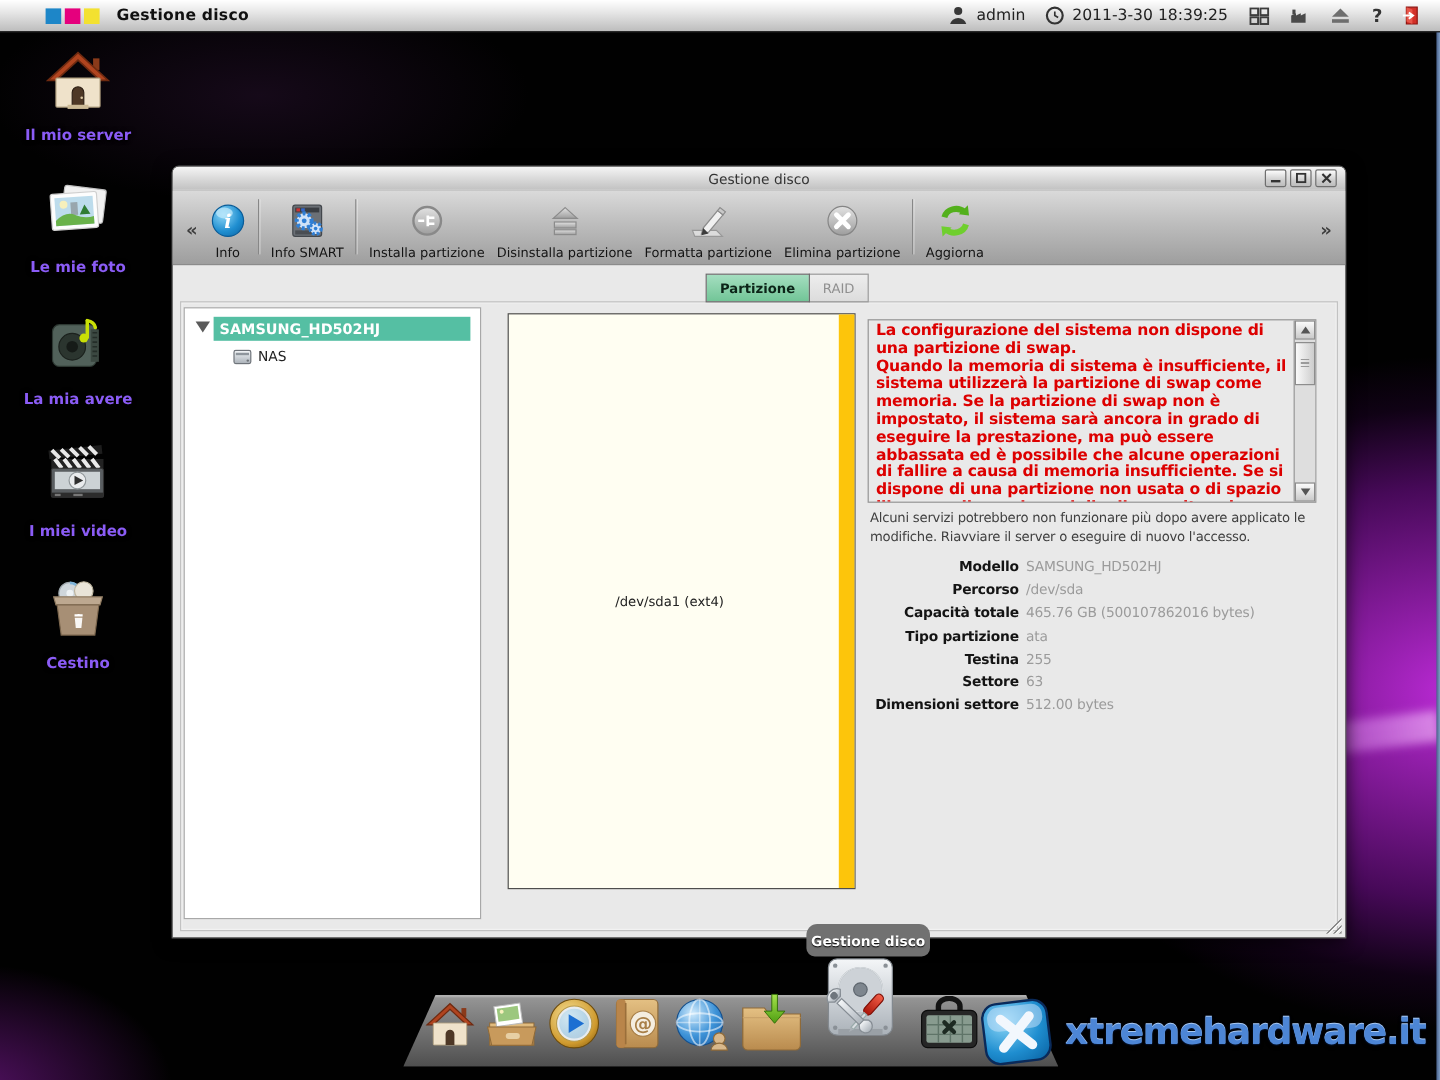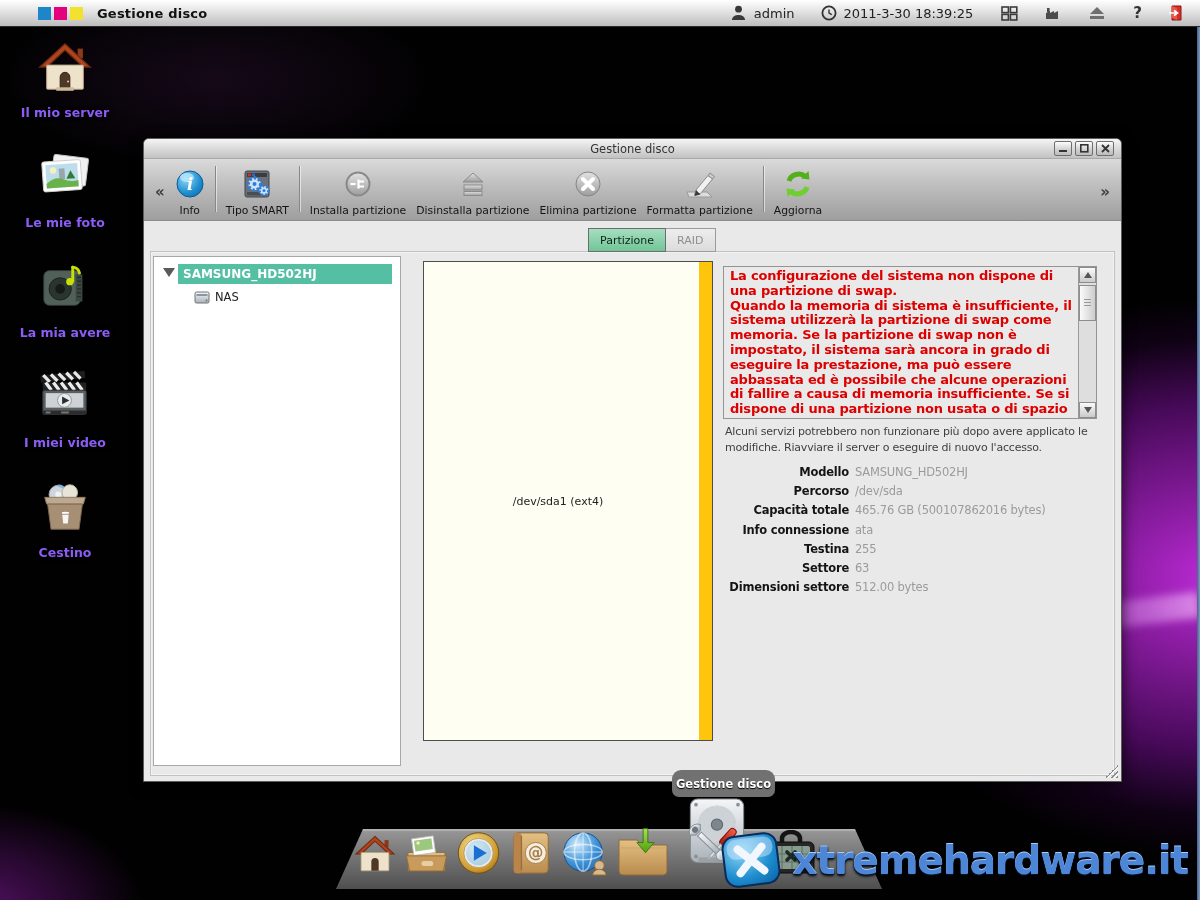--- a/index.html
+++ b/index.html
@@ -6,21 +6,21 @@
   html,body { width:1200px; height:900px; overflow:hidden; }
   body { font-family:"DejaVu Sans","Liberation Sans",sans-serif; background:#000; position:relative; }
 
   
   #topbar { position:absolute; top:0; left:0; width:1200px; height:27px; z-index:60;
     background:linear-gradient(#ffffff,#e6e6e6 40%,#c7c7c7 85%,#bdbdbd);
     border-bottom:1px solid #2a2a2a; display:flex; align-items:center; padding:0 14px; }
   .logo-squares { display:flex; gap:3px; margin-left:24px; }
   .logo-squares i { width:13px; height:13px; display:block; }
   #topbar .tb-title { font-weight:bold; font-size:13px; color:#101010; margin-left:14px; letter-spacing:.2px; }
-  .topbar-right { margin-left:auto; display:flex; align-items:center; gap:14px; color:#222; font-size:13px; }
+  .topbar-right { margin-left:auto; display:flex; align-items:center; gap:4px; color:#222; font-size:13px; }
   .topbar-right .grp { display:flex; align-items:center; gap:5px; margin-left:10px; }
   .tb-ic { display:flex; align-items:center; justify-content:center; width:20px; height:18px; }
   .help-q { font-weight:bold; font-size:15px; color:#333; margin-left:12px; }
 
   
   #desktop { position:absolute; left:0; top:27px; width:1200px; height:873px;
     background:
       radial-gradient(430px 330px at 101% 63%, rgba(196,44,224,.95), rgba(128,16,160,.55) 52%, rgba(60,5,80,.25) 72%, transparent 85%),
       radial-gradient(240px 150px at -2% 101%, rgba(150,30,180,.55), transparent 70%),
       radial-gradient(300px 120px at 18% 6%, rgba(60,25,70,.35), transparent 75%),
@@ -55,21 +55,21 @@
   .tb-btn { display:flex; flex-direction:column; align-items:center; justify-content:flex-end;
     height:54px; padding:0 5px; font-size:10.8px; color:#141414; cursor:pointer; white-space:nowrap; }
   .tb-btn .ticon { height:36px; display:flex; align-items:center; justify-content:center; margin-bottom:2px; }
   .tb-sep { width:1px; background:#878787; height:46px; margin:3px 5px 0 5px; box-shadow:1px 0 0 rgba(255,255,255,.55); }
 
   
   #tabbar { position:absolute; left:445px; top:89px; display:flex; z-index:3; }
   .tab { height:24px; padding:0 11px; display:flex; align-items:center; font-size:11px;
     border:1px solid #9a9a9a; margin-left:-1px; cursor:pointer;
     background:linear-gradient(#ededed,#dcdcdc); color:#8f8f8f; }
-  .tab.active { background:linear-gradient(#a5dec0,#72c597); color:#0c2418; font-weight:normal; border-color:#6d6d6d; z-index:2; }
+  .tab.active { background:linear-gradient(#a5dec0,#72c597); color:#0c2418; font-weight:bold; border-color:#6d6d6d; z-index:2; }
 
   .win-frame { position:absolute; left:6px; right:6px; top:112px; bottom:5px;
     border:1px solid #c2c2c2; box-shadow:0 0 0 1px #f2f2f2 inset; background:#e9e9e9; }
 
   
   #tree-panel { position:absolute; left:9px; top:117px; width:248px; height:510px;
     background:#fff; border:1px solid #a8a8a8; }
   .tree-root { position:absolute; left:0; top:7px; width:100%; height:20px; cursor:pointer; }
   .tree-root .tri { position:absolute; left:9px; top:4px; width:0; height:0;
     border-left:6px solid transparent; border-right:6px solid transparent; border-top:9px solid #5a5a5a; }
@@ -121,21 +121,21 @@
     clip-path:polygon(27px 0, 519px 0, 546px 100%, 0 100%);
     background:linear-gradient(#989898,#828282 28%,#636363 72%,#4e4e4e);
     box-shadow:0 2px 1px rgba(255,255,255,.25) inset; }
   #dock-icons { position:absolute; left:352px; top:792px; width:480px; height:92px; z-index:22;
     display:flex; align-items:flex-end; gap:5px; }
   .dock-ic { display:block; cursor:pointer; margin-bottom:8px; }
 
   
   #watermark { position:absolute; right:12px; top:831px; display:flex; align-items:center; gap:10px; z-index:25; }
   #watermark svg { transform:rotate(-7deg); }
-  #watermark .wm-text { font-size:39px; font-weight:bold; letter-spacing:-1px; color:#4d86d6;
+  #watermark .wm-text { font-size:30px; font-weight:bold; letter-spacing:-1px; color:#4d86d6;
     text-shadow:0 -1px 0 #a9c9f2, 0 1px 1px #05142e, 0 2px 3px #000, 0 0 2px #0a2a5a; }
 </style>
 </head>
 <body>
 
 <svg width="0" height="0" style="position:absolute">
   <defs>
     <linearGradient id="gSilver" x1="0" y1="0" x2="0" y2="1">
       <stop offset="0" stop-color="#f4f6f8"></stop>
         <stop offset=".5" stop-color="#cfd4d9"></stop>
@@ -360,21 +360,21 @@
             <rect x="7" y="5" width="20" height="4" fill="#3a3e43"></rect>
             <rect x="8" y="5.6" width="3" height="2.6" fill="#c33"></rect>
             <rect x="12" y="5.6" width="3" height="2.6" fill="#36c"></rect>
             <rect x="7" y="24" width="20" height="3.4" fill="#4a4e53"></rect>
             <circle cx="14.5" cy="16" r="6.2" fill="#cfe2f8" stroke="#2f7fd6" stroke-width="3.4" stroke-dasharray="2.6 2"></circle>
             <circle cx="14.5" cy="16" r="2" fill="#2f7fd6"></circle>
             <circle cx="24" cy="22.5" r="4.6" fill="#cfe2f8" stroke="#2f7fd6" stroke-width="2.8" stroke-dasharray="2.2 1.7"></circle>
             <circle cx="24" cy="22.5" r="1.5" fill="#2f7fd6"></circle>
           </svg>
       </span>
-      <span>Tipo SMART</span>
+      <span>Info SMART</span>
     </div>
 
     <span class="tb-sep"></span>
 
     <div class="tb-btn">
       <span class="ticon">
         <svg width="32" height="30" viewBox="0 0 32 30">
             <circle cx="16" cy="15" r="11.5" fill="url(#gGray)" stroke="#898989" stroke-width="2"></circle>
             <path d="M8.5 15 h5" stroke="#fff" stroke-width="2.2"></path>
             <path d="M16.5 10.5 v9 M16.5 12.5 h5.5 M16.5 17.5 h5.5" stroke="#fff" stroke-width="2.2"></path>
@@ -385,42 +385,42 @@
 
     <div class="tb-btn">
       <span class="ticon">
         <svg width="32" height="30" viewBox="0 0 32 30">
             <path d="M16 4 l10 9 H6 z" fill="url(#gGray)" stroke="#8b8b8b"></path>
             <rect x="7" y="16" width="18" height="5" fill="url(#gGray)" stroke="#8b8b8b"></rect>
             <rect x="7" y="22.5" width="18" height="4" fill="url(#gGray)" stroke="#8b8b8b"></rect>
           </svg>
       </span>
       <span>Disinstalla partizione</span>
-    </div>
-
-    <div class="tb-btn">
-      <span class="ticon">
-        <svg width="32" height="30" viewBox="0 0 32 30">
-            <circle cx="16" cy="15" r="12" fill="url(#gGray)" stroke="#858585"></circle>
-            <path d="M11 10 l10 10 M21 10 l-10 10" stroke="#fff" stroke-width="4" stroke-linecap="round"></path>
-          </svg>
-      </span>
-      <span>Elimina partizione</span>
     </div>
 
     <div class="tb-btn">
       <span class="ticon">
         <svg width="34" height="30" viewBox="0 0 34 30">
             <path d="M4 23 h20 l5 5 H6 z" fill="#dcdcdc" stroke="#999"></path>
             <path d="M13 21 L25 6.5 l4.5 3.5 L17.5 24.5 l-6 1.5 z" fill="#f1f1f1" stroke="#8c8c8c"></path>
             <path d="M25 6.5 l4.5 3.5 2-2.5 -4.5-3.5 z" fill="#c9c9c9" stroke="#8c8c8c"></path>
             <path d="M13 21 l-1.5 6 6-1.5 z" fill="#3c3c3c"></path>
           </svg>
       </span>
       <span>Formatta partizione</span>
+    </div>
+
+    <div class="tb-btn">
+      <span class="ticon">
+        <svg width="32" height="30" viewBox="0 0 32 30">
+            <circle cx="16" cy="15" r="12" fill="url(#gGray)" stroke="#858585"></circle>
+            <path d="M11 10 l10 10 M21 10 l-10 10" stroke="#fff" stroke-width="4" stroke-linecap="round"></path>
+          </svg>
+      </span>
+      <span>Elimina partizione</span>
     </div>
 
     <span class="tb-sep"></span>
 
     <div class="tb-btn">
       <span class="ticon">
         <svg width="34" height="32" viewBox="0 0 34 32">
             <path d="M8 13 a10 9 0 0 1 16.5 -4.5" fill="none" stroke="#53b01c" stroke-width="5"></path>
             <path d="M27.5 3 l1 8.5 -8.5 -1 z" fill="#53b01c"></path>
             <path d="M26 19 a10 9 0 0 1 -16.5 4.5" fill="none" stroke="#6fcf2e" stroke-width="5"></path>
@@ -483,21 +483,21 @@
       </div>
     <div class="detail-row">
         <span class="k">Percorso</span>
         <span class="v">/dev/sda</span>
       </div>
     <div class="detail-row">
         <span class="k">Capacità totale</span>
         <span class="v">465.76 GB (500107862016 bytes)</span>
       </div>
     <div class="detail-row">
-        <span class="k">Info connessione</span>
+        <span class="k">Tipo partizione</span>
         <span class="v">ata</span>
       </div>
     <div class="detail-row">
         <span class="k">Testina</span>
         <span class="v">255</span>
       </div>
     <div class="detail-row">
         <span class="k">Settore</span>
         <span class="v">63</span>
       </div>

